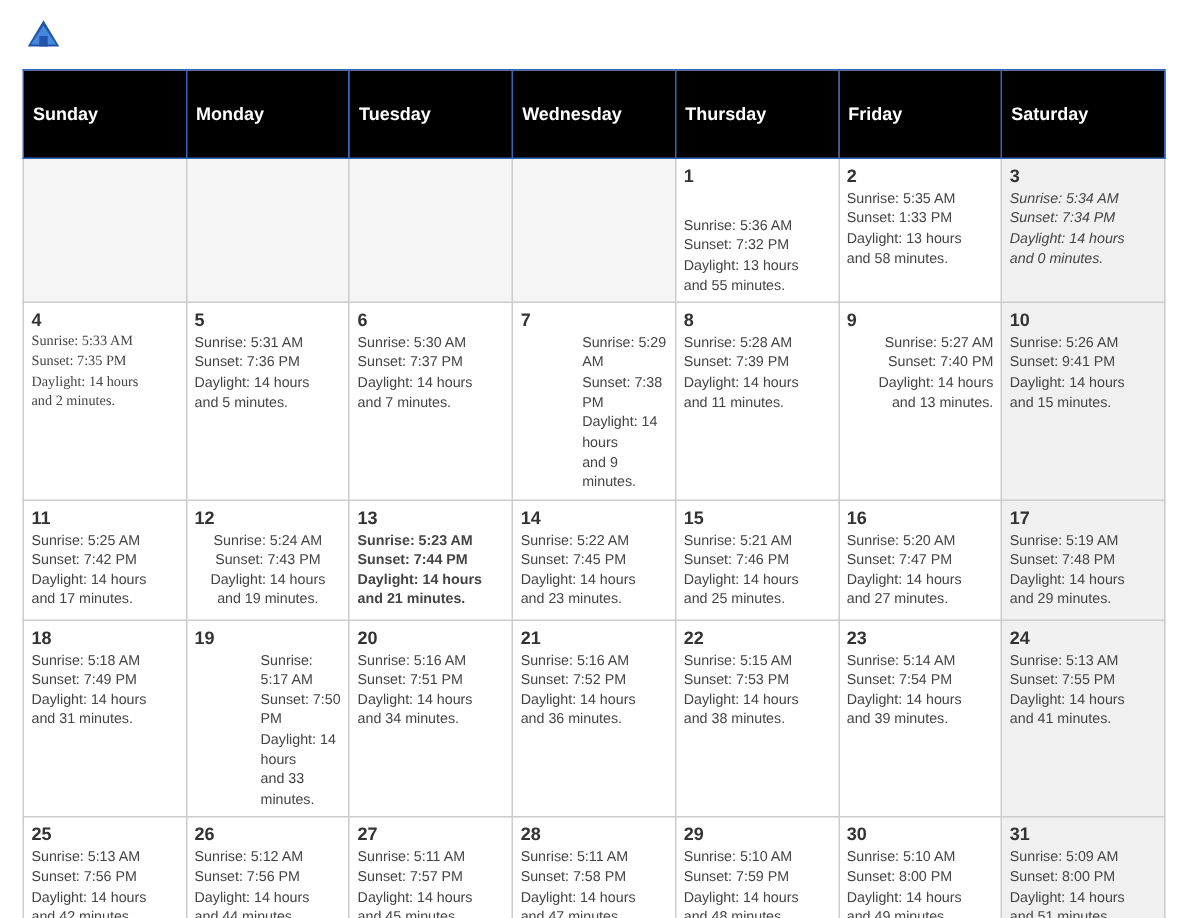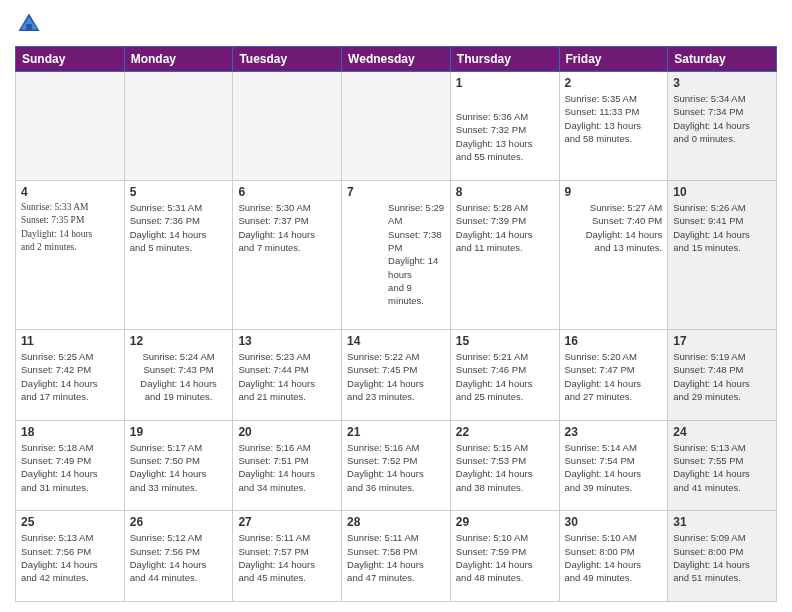--- a/index.html
+++ b/index.html
@@ -55,24 +55,24 @@
       font-weight: normal;
     }
     .calendar {
       flex: 1;
       border: 1px solid #ccc;
       border-collapse: collapse;
       width: 100%;
       table-layout: fixed;
     }
     .calendar th {
-      background: #701a75;
+      background: #000000;
       color: #fff;
       text-align: left;
-      padding: 5px 6px;
+      padding: 22px 6px;
       font-size: 12px;
       border: 1px solid #3366bb;
     }
     .calendar td {
       vertical-align: top;
       padding: 4px 5px;
       border: 1px solid #ccc;
       font-size: 10px;
       color: #333;
       background: #fff;
@@ -140,27 +140,27 @@
           <td>
             <span class="day-num">1</span>
             <div class="day-info" style="white-space: pre-line; margin-top: 20px;">Sunrise: 5:36 AM
 Sunset: 7:32 PM
 Daylight: 13 hours
 and 55 minutes.</div>
           </td>
           <td>
             <span class="day-num">2</span>
             <div class="day-info" style="white-space: pre-line;">Sunrise: 5:35 AM
-Sunset: 11:33 PM
+Sunset: 1:33 PM
 Daylight: 13 hours
 and 58 minutes.</div>
           </td>
           <td class="shaded">
             <span class="day-num">3</span>
-            <div class="day-info" style="white-space: pre-line;">Sunrise: 5:34 AM
+            <div class="day-info" style="white-space: pre-line; font-style: italic;">Sunrise: 5:34 AM
 Sunset: 7:34 PM
 Daylight: 14 hours
 and 0 minutes.</div>
           </td>
         </tr>
         <tr>
           <td>
             <span class="day-num">4</span>
             <div class="day-info" style="white-space: pre-line; font-family: Liberation Serif, serif;">Sunrise: 5:33 AM
 Sunset: 7:35 PM
@@ -220,21 +220,21 @@
           </td>
           <td>
             <span class="day-num">12</span>
             <div class="day-info" style="white-space: pre-line; text-align: center;">Sunrise: 5:24 AM
 Sunset: 7:43 PM
 Daylight: 14 hours
 and 19 minutes.</div>
           </td>
           <td>
             <span class="day-num">13</span>
-            <div class="day-info" style="white-space: pre-line;">Sunrise: 5:23 AM
+            <div class="day-info" style="white-space: pre-line; font-weight: bold;">Sunrise: 5:23 AM
 Sunset: 7:44 PM
 Daylight: 14 hours
 and 21 minutes.</div>
           </td>
           <td>
             <span class="day-num">14</span>
             <div class="day-info" style="white-space: pre-line;">Sunrise: 5:22 AM
 Sunset: 7:45 PM
 Daylight: 14 hours
 and 23 minutes.</div>
@@ -264,21 +264,21 @@
         <tr>
           <td>
             <span class="day-num">18</span>
             <div class="day-info" style="white-space: pre-line;">Sunrise: 5:18 AM
 Sunset: 7:49 PM
 Daylight: 14 hours
 and 31 minutes.</div>
           </td>
           <td>
             <span class="day-num">19</span>
-            <div class="day-info" style="white-space: pre-line;">Sunrise: 5:17 AM
+            <div class="day-info" style="white-space: pre-line; margin-left: 44px;">Sunrise: 5:17 AM
 Sunset: 7:50 PM
 Daylight: 14 hours
 and 33 minutes.</div>
           </td>
           <td>
             <span class="day-num">20</span>
             <div class="day-info" style="white-space: pre-line;">Sunrise: 5:16 AM
 Sunset: 7:51 PM
 Daylight: 14 hours
 and 34 minutes.</div>

